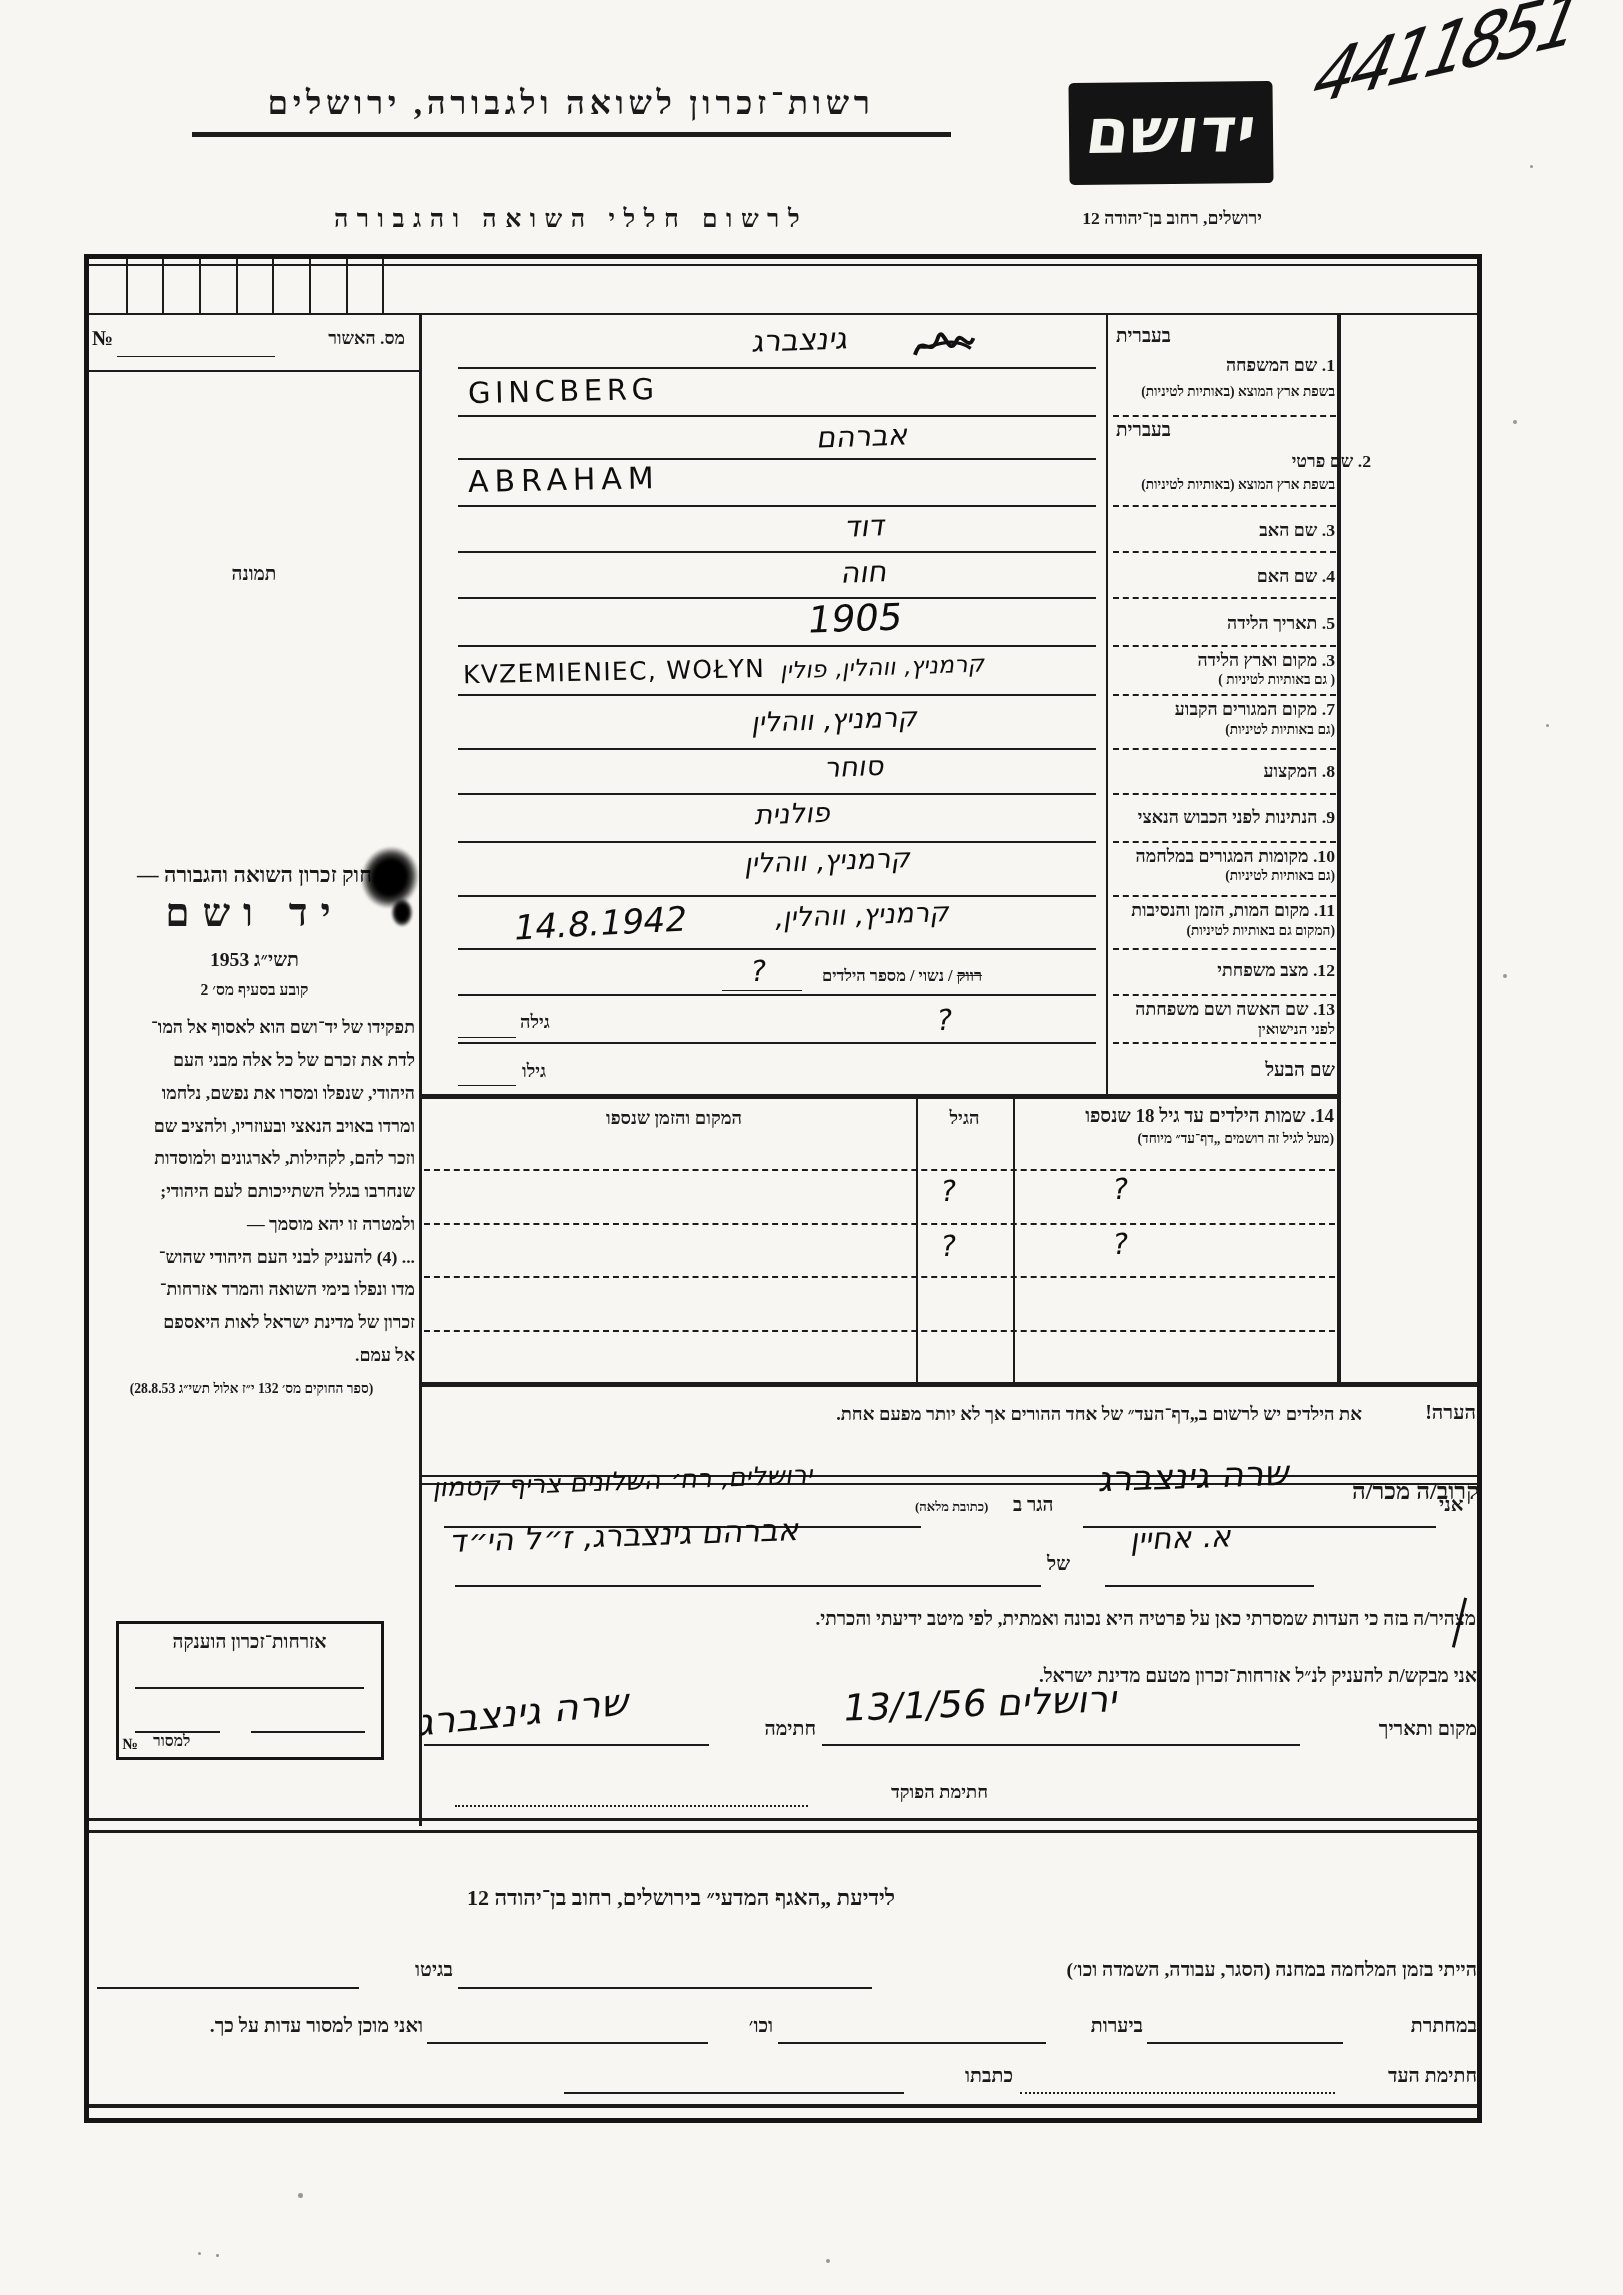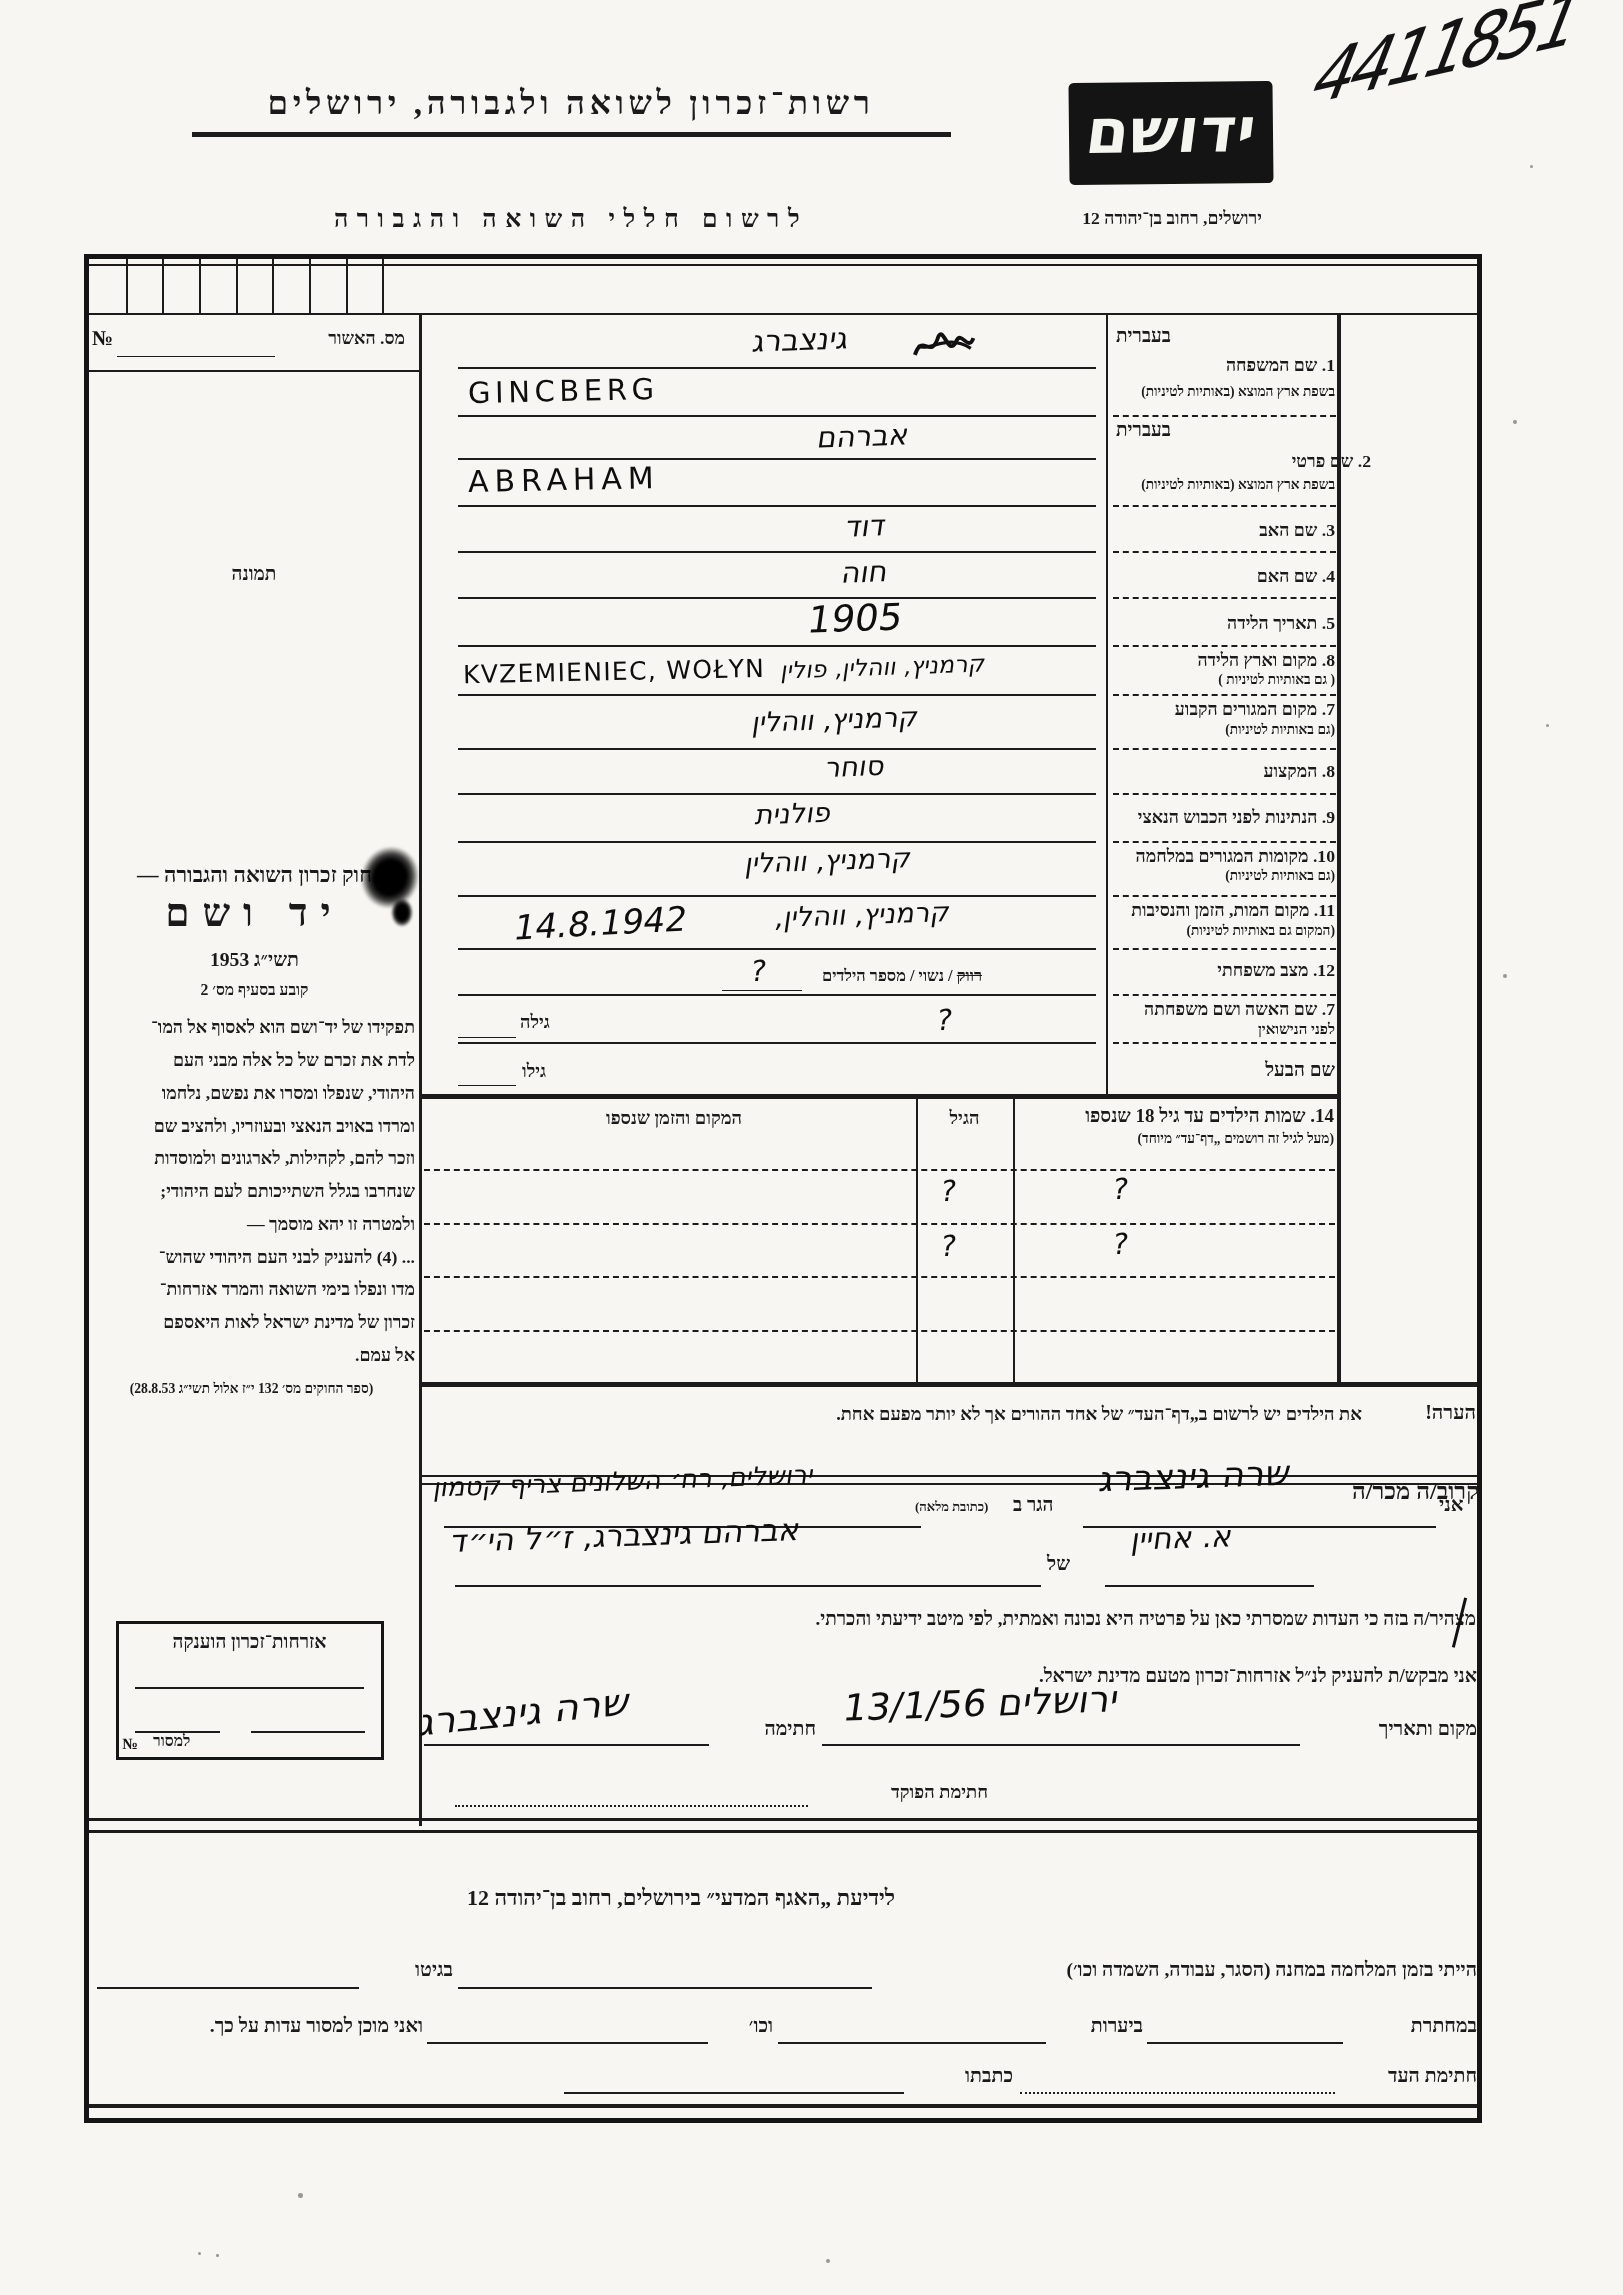--- a/index.html
+++ b/index.html
@@ -128,32 +128,32 @@
 
   <div class="p lbl" style="left:1116px;top:326px;font-size:19px;">בעברית</div>
   <div class="p lbl" style="left:1109px;top:356px;width:226px;font-size:17.7px;">1. שם המשפחה</div>
   <div class="p lbl" style="left:1109px;top:385px;width:226px;font-size:13.7px;">בשפת ארץ המוצא (באותיות לטיניות)</div>
   <div class="p lbl" style="left:1116px;top:420px;font-size:19px;">בעברית</div>
   <div class="p lbl" style="left:1145px;top:452px;width:226px;font-size:17.7px;">2. שם פרטי</div>
   <div class="p lbl" style="left:1109px;top:478px;width:226px;font-size:13.7px;">בשפת ארץ המוצא (באותיות לטיניות)</div>
   <div class="p lbl" style="left:1109px;top:521px;width:226px;font-size:17.7px;">3. שם האב</div>
   <div class="p lbl" style="left:1109px;top:567px;width:226px;font-size:17.7px;">4. שם האם</div>
   <div class="p lbl" style="left:1109px;top:614px;width:226px;font-size:17.7px;">5. תאריך הלידה</div>
-  <div class="p lbl" style="left:1109px;top:651px;width:226px;font-size:17.7px;">8. מקום וארץ הלידה</div>
+  <div class="p lbl" style="left:1109px;top:651px;width:226px;font-size:17.7px;">3. מקום וארץ הלידה</div>
   <div class="p lbl" style="left:1109px;top:673px;width:226px;font-size:13.7px;">( גם באותיות לטיניות )</div>
   <div class="p lbl" style="left:1109px;top:700px;width:226px;font-size:17.7px;">7. מקום המגורים הקבוע</div>
   <div class="p lbl" style="left:1109px;top:723px;width:226px;font-size:13.7px;">(גם באותיות לטיניות)</div>
   <div class="p lbl" style="left:1109px;top:762px;width:226px;font-size:17.7px;">8. המקצוע</div>
   <div class="p lbl" style="left:1109px;top:808px;width:226px;font-size:17.7px;">9. הנתינות לפני הכבוש הנאצי</div>
   <div class="p lbl" style="left:1109px;top:847px;width:226px;font-size:17.7px;">10. מקומות המגורים במלחמה</div>
   <div class="p lbl" style="left:1109px;top:869px;width:226px;font-size:13.7px;">(גם באותיות לטיניות)</div>
   <div class="p lbl" style="left:1109px;top:901px;width:226px;font-size:17.7px;">11. מקום המות, הזמן והנסיבות</div>
   <div class="p lbl" style="left:1109px;top:924px;width:226px;font-size:13.7px;">(המקום גם באותיות לטיניות)</div>
   <div class="p lbl" style="left:1109px;top:961px;width:226px;font-size:17.7px;">12. מצב משפחתי</div>
-  <div class="p lbl" style="left:1109px;top:1000px;width:226px;font-size:17.7px;">7. שם האשה ושם משפחתה</div>
+  <div class="p lbl" style="left:1109px;top:1000px;width:226px;font-size:17.7px;">13. שם האשה ושם משפחתה</div>
   <div class="p lbl" style="left:1109px;top:1022px;width:226px;font-size:15px;">לפני הנישואין</div>
   <div class="p lbl" style="left:1109px;top:1060px;width:226px;font-size:19px;">שם הבעל</div>
 
   <svg class="p" style="left:911px;top:326px;" width="65" height="41" viewBox="0 0 100 62">
     <path d="M6 44 C18 8, 30 54, 42 16 C50 -2, 58 50, 70 22 C78 6, 88 40, 96 18" stroke="#111" stroke-width="6" fill="none"></path>
     <path d="M10 30 C30 40, 55 10, 92 34" stroke="#111" stroke-width="5" fill="none"></path>
   </svg>
   <div class="p hand" style="left:753px;top:322px;font-size:30px;">גינצברג</div>
   <div class="p handlat" style="left:468px;top:374px;font-size:29px;letter-spacing:4.6px;">GINCBERG</div>
   <div class="p hand" style="left:818px;top:419px;font-size:29px;">אברהם</div>

